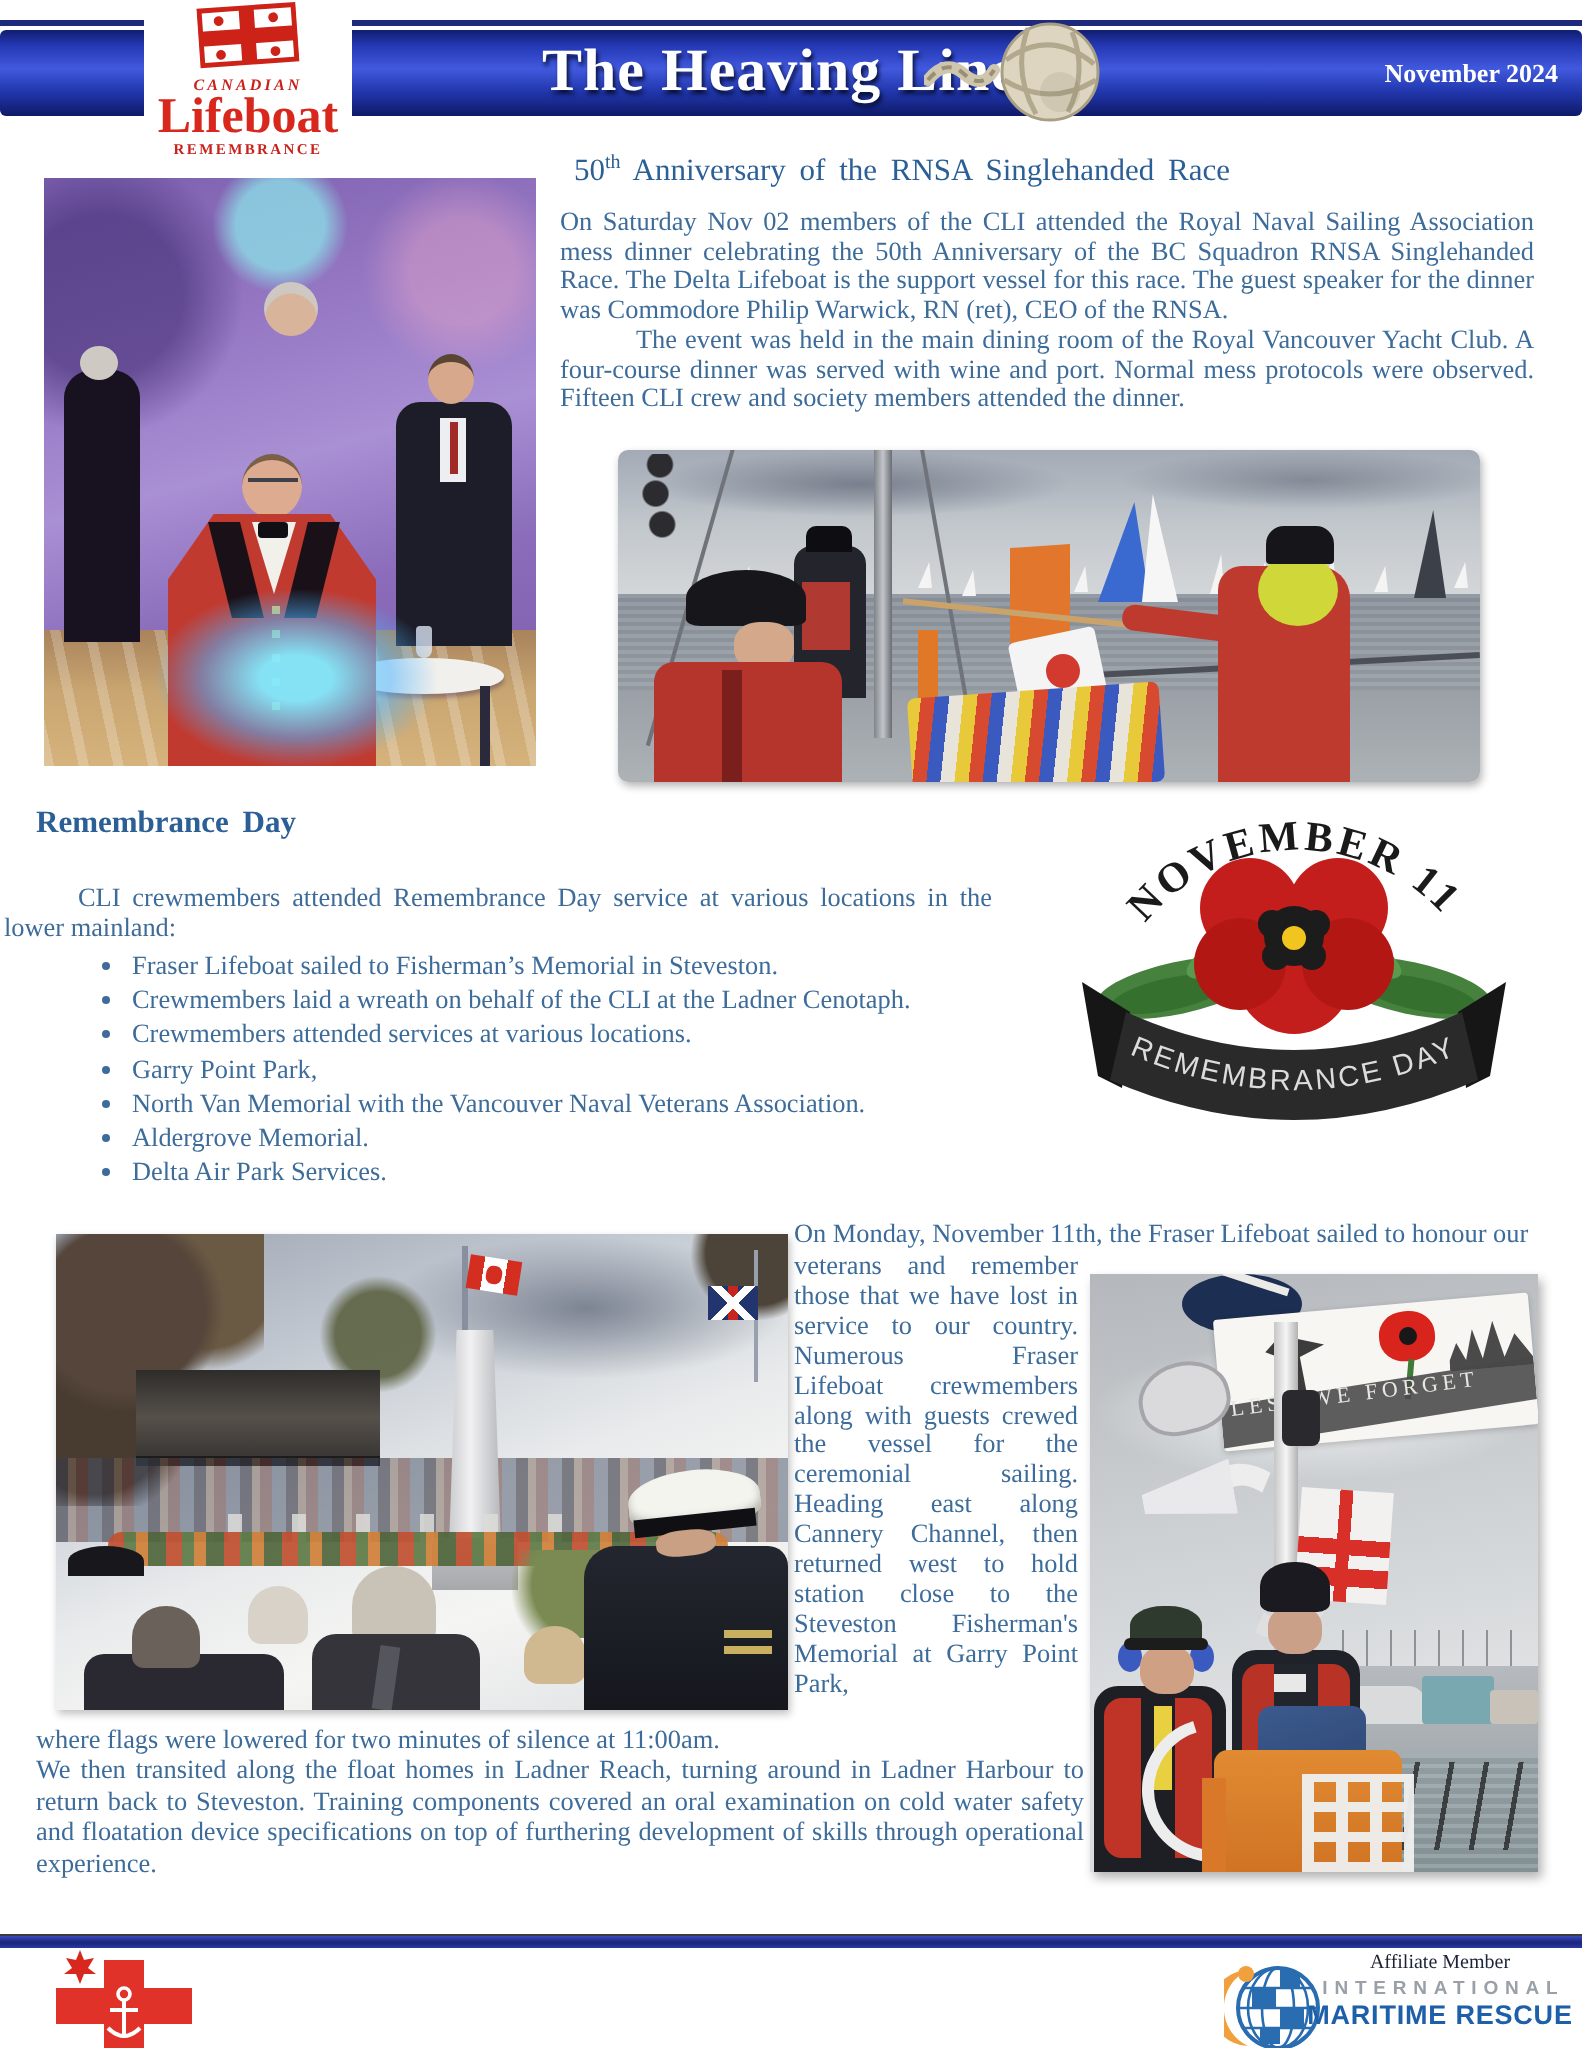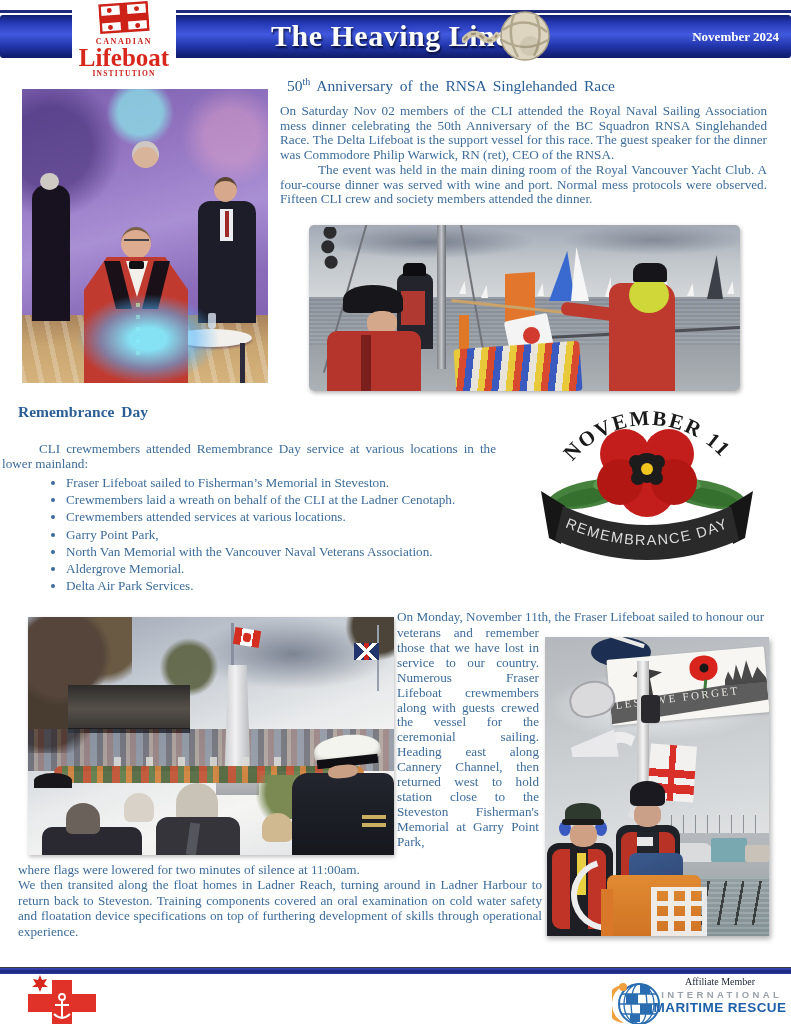--- a/index.html
+++ b/index.html
@@ -19,21 +19,21 @@
     left:0; top:15px; width:791px; height:43px; border-radius:3px;
     background:linear-gradient(180deg,#121d6e 0%,#2438b4 18%,#4159de 45%,#2136ac 72%,#0f1a68 100%);
   }
   .masthead-title {
     left:0; top:15px; width:780px; height:43px; line-height:42px; text-align:center;
     color:#fff; font-size:30px; font-weight:bold; letter-spacing:.5px;
     text-shadow:1px 2px 2px #081038;
   }
   .issue-date { right:12px; top:15px; height:43px; line-height:43px; color:#fff; font-size:13px; font-weight:bold; }
   .logo-box { left:72px; top:0; width:104px; height:79px; background:#fff; z-index:5; text-align:center; }
-  .logo-canadian { font-size:8px; font-weight:bold; letter-spacing:1.6px; color:#c9221c; margin-top:-1px; }
+  .logo-canadian { font-size:8px; font-weight:bold; letter-spacing:1.6px; color:#c9221c; margin-top:-1px;font-style:italic; }
   .logo-lifeboat { font-size:25px; font-weight:bold; color:#d8281e; line-height:.92; }
   .logo-institution { font-size:7.5px; font-weight:bold; letter-spacing:1.2px; color:#c9221c; }
   .knot { left:462px; top:4px; z-index:4; }
 
   
   .a1-title { left:287px; top:76px; width:492px; font-size:15.5px; font-weight:normal; color:#2b5f96; word-spacing:3px; }
   .a1-title sup { font-size:10px; }
   .a1-body { left:280px; top:104px; width:487px; font-size:13.2px; line-height:14.7px; text-align:justify; }
   .a1-body p { margin:0; }
   .indent { text-indent:38px; }
@@ -277,21 +277,21 @@
       <rect x="1" y="2" width="50" height="29" fill="#ffffff" stroke="#cc2218" stroke-width="2.6"></rect>
       <rect x="22" y="2" width="8" height="29" fill="#cc2218"></rect>
       <rect x="1" y="13" width="50" height="8" fill="#cc2218"></rect>
       <circle cx="11" cy="8" r="2.6" fill="#cc2218"></circle>
       <circle cx="40" cy="8" r="2.6" fill="#cc2218"></circle>
       <circle cx="11" cy="26" r="2.6" fill="#cc2218"></circle>
       <circle cx="40" cy="26" r="2.6" fill="#cc2218"></circle>
     </svg>
     <div class="logo-canadian">CANADIAN</div>
     <div class="logo-lifeboat">Lifeboat</div>
-    <div class="logo-institution">INSTITUTION</div>
+    <div class="logo-institution">REMEMBRANCE</div>
   </div>
 
   <svg class="abs knot" width="92" height="66" viewBox="0 0 92 66">
     <path d="M2,36 q9,-11 18,-3 t15,-2" stroke="#cfc6ae" stroke-width="6" fill="none" stroke-linecap="round"></path>
     <path d="M2,36 q9,-11 18,-3 t15,-2" stroke="#9a8f74" stroke-width="2" fill="none" stroke-dasharray="5 4"></path>
     <circle cx="63" cy="32" r="24" fill="#ddd5c0" stroke="#a89e84" stroke-width="1.5"></circle>
     <path d="M41,26 q22,-16 44,2" stroke="#b2a88e" stroke-width="2.5" fill="none"></path>
     <path d="M40,36 q23,14 46,0" stroke="#b2a88e" stroke-width="2.5" fill="none"></path>
     <path d="M52,10 q-8,22 4,43" stroke="#b2a88e" stroke-width="2.5" fill="none"></path>
     <path d="M74,12 q8,20 -2,40" stroke="#b2a88e" stroke-width="2.5" fill="none"></path>

